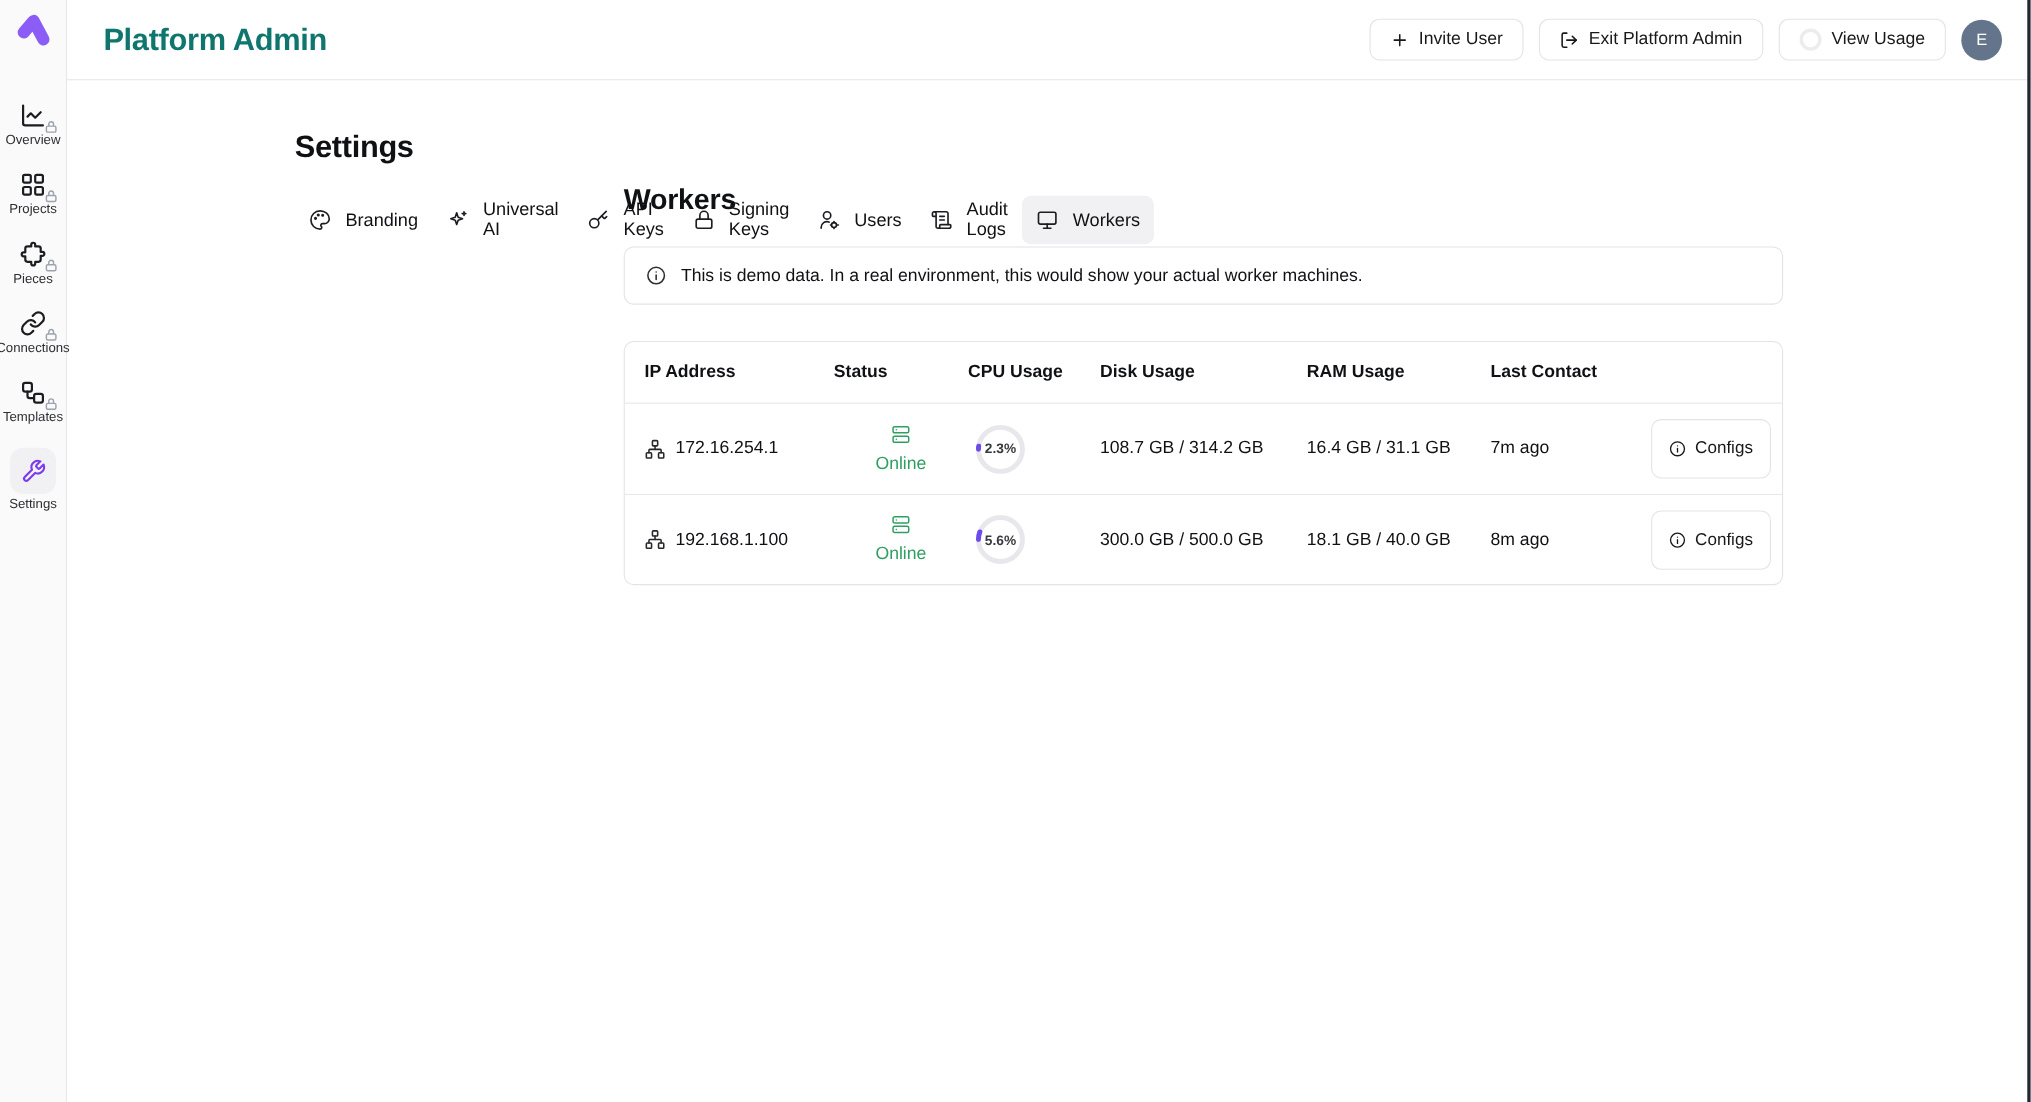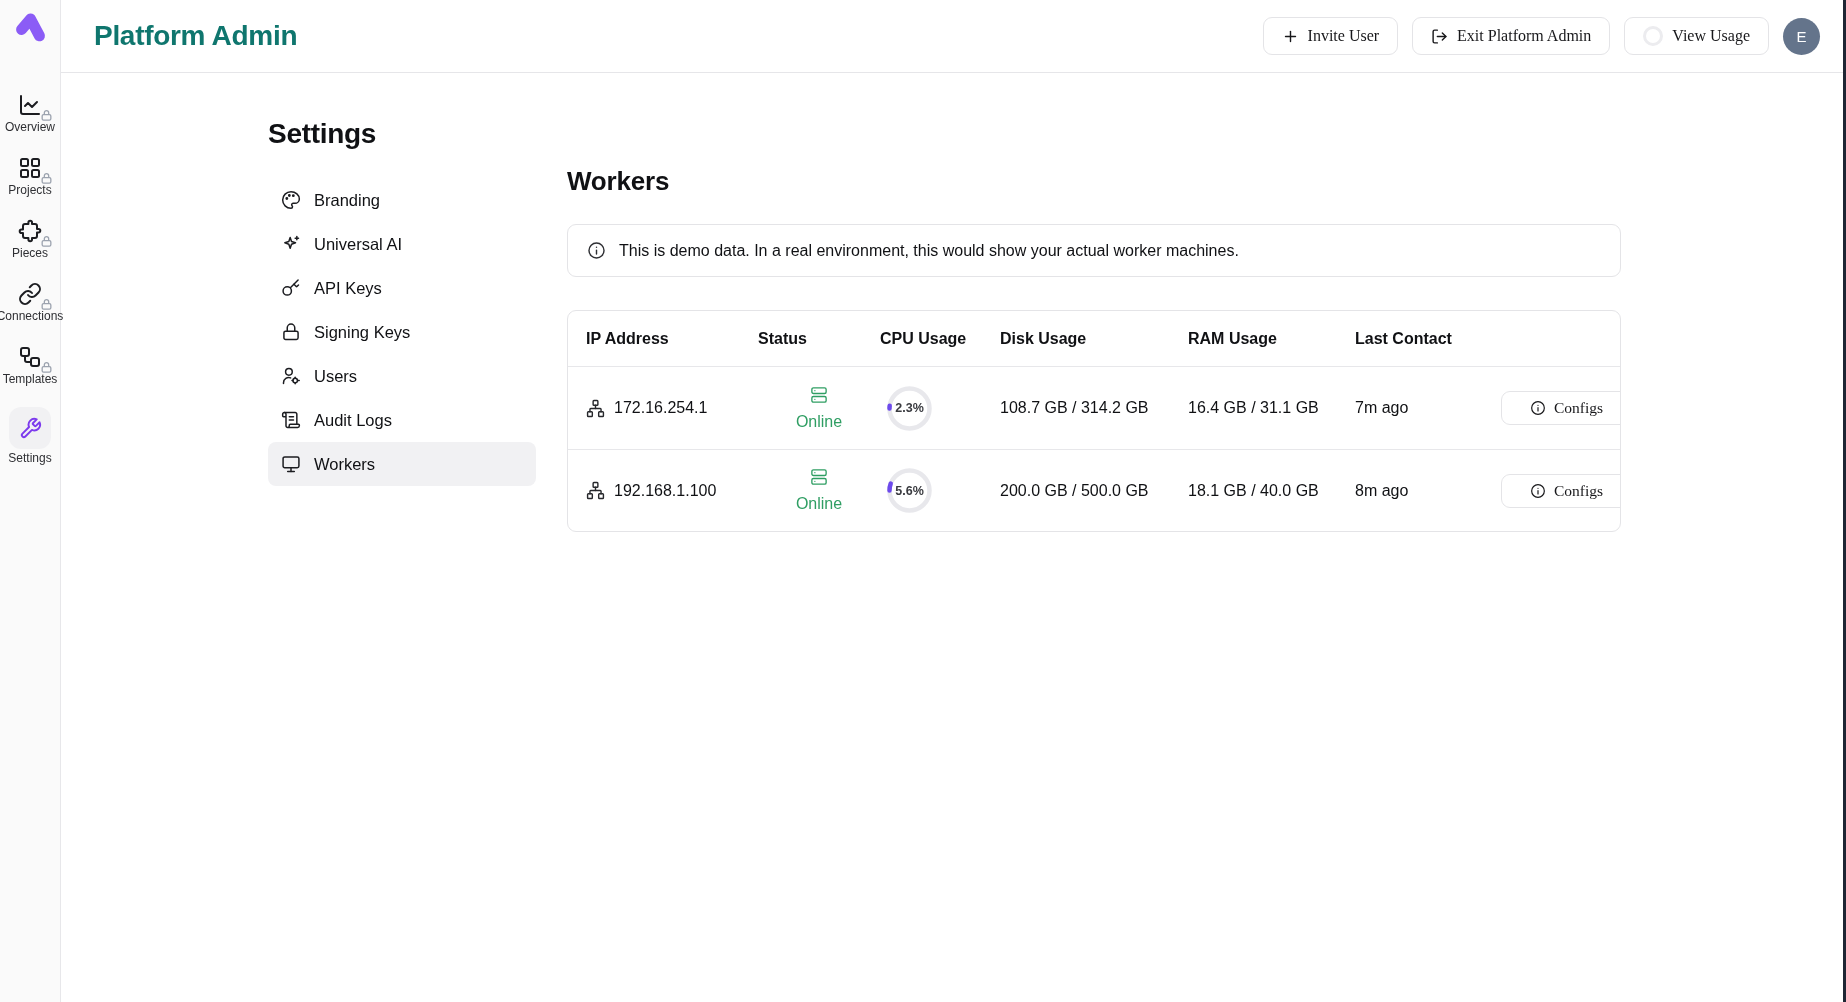--- a/index.html
+++ b/index.html
@@ -24,31 +24,31 @@
   .side-item.active .icon-wrap svg.main-ic { width:23px; height:23px; }
 
   
   .main { margin-left:61px; height:100%; position:relative; }
   .app-header { height:73px; display:flex; align-items:center;
     padding:0 26px 0 33px; border-bottom:1px solid #e6e6e9; background:#fff; }
   .app-title { font-size:28px; font-weight:700; letter-spacing:-0.3px; color:#0f766e; }
   .header-actions { margin-left:auto; display:flex; align-items:center; gap:14px; }
   .btn { display:inline-flex; align-items:center; gap:9px; height:38px; padding:0 18px;
     background:#fff; border:1px solid #e4e4e7; border-radius:9px; font-size:16px;
-    color:#18181b; cursor:pointer; font-family:Liberation Serif, serif; white-space:nowrap; }
+    color:#18181b; cursor:pointer; font-family:Liberation Sans, sans-serif; white-space:nowrap; }
   .btn svg { width:17px; height:17px; }
   .ring-icon { width:20px; height:20px; border:3px solid #ececef; border-radius:50%; }
   .avatar { width:37px; height:37px; border-radius:50%; background:#64748b; color:#fff;
     display:flex; align-items:center; justify-content:center; font-size:15px; cursor:pointer; }
 
   
   .content { display:flex; padding:45px 0 0 207px; gap:31px; }
   .settings-col { width:268px; flex:0 0 268px; }
   .settings-title { font-size:28px; font-weight:700; letter-spacing:-0.3px; margin-bottom:28px; }
-  .settings-nav { display:flex; flex-direction:column; }
+  .settings-nav { display:flex; flex-direction:row; }
   .snav-item { height:44px; display:flex; align-items:center; gap:13px; padding:0 13px;
     border-radius:8px; font-size:16.5px; color:#101114; cursor:pointer; }
   .snav-item svg { width:20px; height:20px; color:#1c1d21; flex:0 0 20px; }
   .snav-item.active { background:#f1f1f3; }
 
   .workers-col { width:1054px; flex:0 0 1054px; padding-top:48px; }
   .workers-title { font-size:26px; font-weight:700; letter-spacing:-0.2px; }
   .notice { margin-top:27px; border:1px solid #e4e4e7; border-radius:9px; height:53px;
     display:flex; align-items:center; gap:13px; padding:0 19px; font-size:16px; color:#101114; }
   .notice svg { width:19px; height:19px; color:#2e2f33; flex:0 0 19px; }
@@ -62,21 +62,21 @@
   .t-body-row + .t-body-row { border-top:1px solid #e7e7ea; }
   .cell { font-size:16px; color:#101114; display:flex; align-items:center; gap:9px; }
   .cell svg.net-ic { width:19px; height:19px; color:#26272b; }
   .cell-status { color:#2f9e63;flex-direction:column; }
   .cell-status svg { width:18px; height:18px; }
   .cpu-ring { position:relative; width:47px; height:47px; margin-left:6px; }
   .cpu-ring svg { width:47px; height:47px; transform:rotate(-90deg); }
   .cpu-ring .pct { position:absolute; inset:0; display:flex; align-items:center;
     justify-content:center; font-size:12.5px; font-weight:700; color:#3a3b40; }
   .cell-configs { justify-content:flex-end; }
-  .btn.small { height:34px; padding:0 28px; font-size:15.5px; gap:8px; }
+  .btn.small { height:54px; padding:0 15px; font-size:15.5px; gap:8px; }
   .btn.small svg { width:16px; height:16px; }
 
   .edge-strip { position:fixed; right:0; top:0; width:3px; height:100%; background:#1f2634; z-index:10; }
 </style>
 </head>
 <body>
 
 <svg width="0" height="0" style="position:absolute">
   <defs>
     <g id="i-chart">
@@ -401,21 +401,21 @@
           </div>
           <div class="cell">
             <div class="cpu-ring">
               <svg viewBox="0 0 47 47">
                 <circle cx="23.5" cy="23.5" r="20" fill="none" stroke="#e8e8ec" stroke-width="4.5"></circle>
                 <circle class="ring-fg" cx="23.5" cy="23.5" r="20" fill="none" stroke="#6d4aec" stroke-width="4.5" stroke-linecap="round" stroke-dasharray="7.04 125.66" transform="rotate(-90 23.5 23.5)"></circle>
               </svg>
               <span class="pct">5.6%</span>
             </div>
           </div>
-          <div class="cell">200.0 GB / 500.0 GB</div>
+          <div class="cell">300.0 GB / 500.0 GB</div>
           <div class="cell">18.1 GB / 40.0 GB</div>
           <div class="cell">8m ago</div>
           <div class="cell cell-configs">
             <button class="btn small">
               <svg viewBox="0 0 24 24" fill="none" stroke="currentColor" stroke-width="1.8" stroke-linecap="round">
                   <use href="#i-info"></use>
                 </svg>
               <span>Configs</span>
             </button>
           </div>

